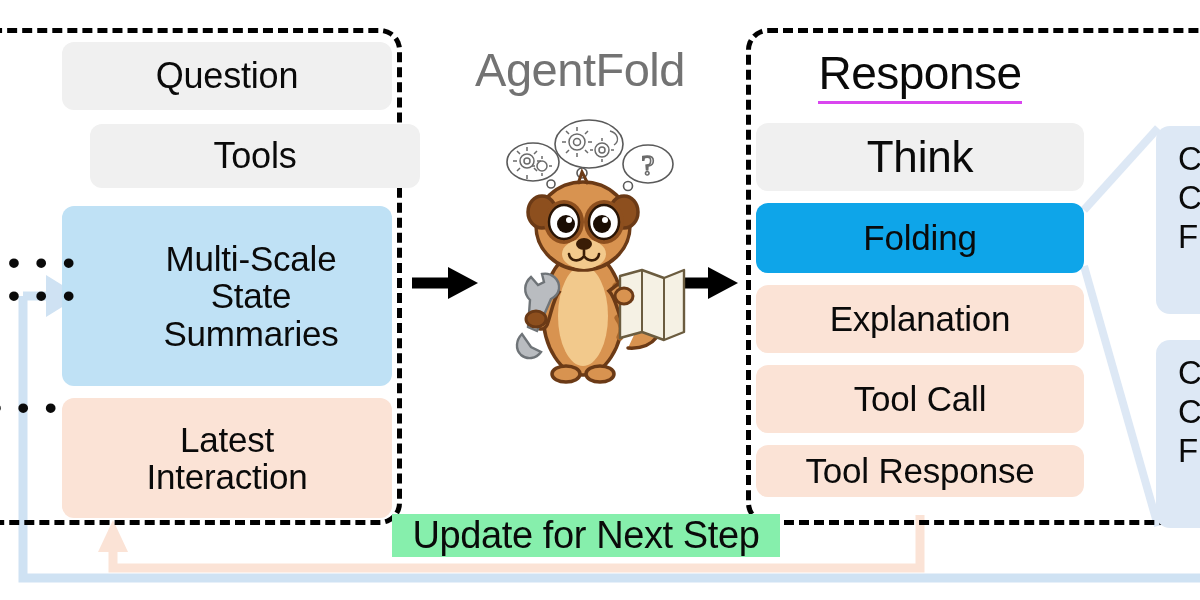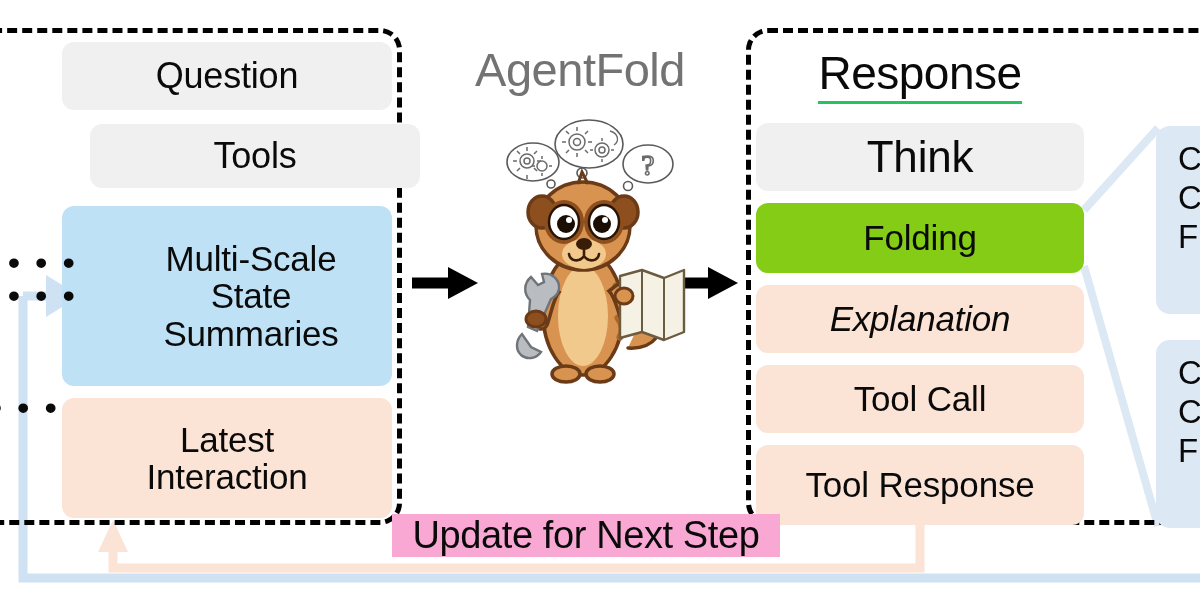--- a/index.html
+++ b/index.html
@@ -58,34 +58,34 @@
     text-align: center;
     color: #0a0a0a;
     line-height: 1.06;
     letter-spacing: -0.2px;
     font-weight: 500;
     white-space: pre-line;
   }
   .box.gray   { background: #f0f0f0; }
   .box.blue   { background: #bfe1f5; }
   .box.peach  { background: #fbe3d6; }
-  .box.paleblue { background: #84cc16; }
+  .box.paleblue { background: #0ea5e9; }
 
   
   #box-question    { left: 62px;  top: 42px;  width: 330px; height: 68px;  font-size: 36px; }
   #box-tools       { left: 62px;  top: 124px; width: 330px; height: 64px;  font-size: 36px; margin-left: 28px; }
   #box-summaries   { left: 62px;  top: 206px; width: 330px; height: 180px; font-size: 35px; padding-left: 48px; }
   #box-latest      { left: 62px;  top: 398px; width: 330px; height: 120px; font-size: 35px; }
 
   
   #box-think       { left: 756px; top: 123px; width: 328px; height: 68px;  font-size: 44px; }
   #box-folding     { left: 756px; top: 203px; width: 328px; height: 70px;  font-size: 35px; }
-  #box-explanation { left: 756px; top: 285px; width: 328px; height: 68px;  font-size: 35px; font-style: italic; }
+  #box-explanation { left: 756px; top: 285px; width: 328px; height: 68px;  font-size: 35px; }
   #box-toolcall    { left: 756px; top: 365px; width: 328px; height: 68px;  font-size: 35px; }
-  #box-toolresp    { left: 756px; top: 445px; width: 328px; height: 80px;  font-size: 35px; }
+  #box-toolresp    { left: 756px; top: 445px; width: 328px; height: 52px;  font-size: 35px; }
 
   
   .callout-box {
     position: absolute;
     box-sizing: border-box;
     background: #dde8f5;
     border-radius: 14px;
     padding: 14px 0 14px 22px;
     font-size: 33px;
     line-height: 1.18;
@@ -115,34 +115,34 @@
     left: 756px;
     top: 46px;
     width: 328px;
     text-align: center;
     font-size: 46px;
     color: #0a0a0a;
     letter-spacing: -0.5px;
     font-weight: 400;
   }
   #title-response .ul {
-    border-bottom: 3px solid #22c55e;
+    border-bottom: 3px solid #d946ef;
     padding-bottom: 2px;
   }
   #label-update {
     position: absolute;
     left: 392px;
     top: 514px;
     width: 380px;
     text-align: center;
     font-size: 38px;
     color: #0a0a0a;
     letter-spacing: -0.4px;
     font-weight: 400;
-    background: #f9a8d4;
+    background: #86efac;
     padding: 0 4px;
   }
 
   
   .ellipsis {
     position: absolute;
     font-size: 34px;
     letter-spacing: 3px;
     color: #0a0a0a;
     font-weight: 700;

